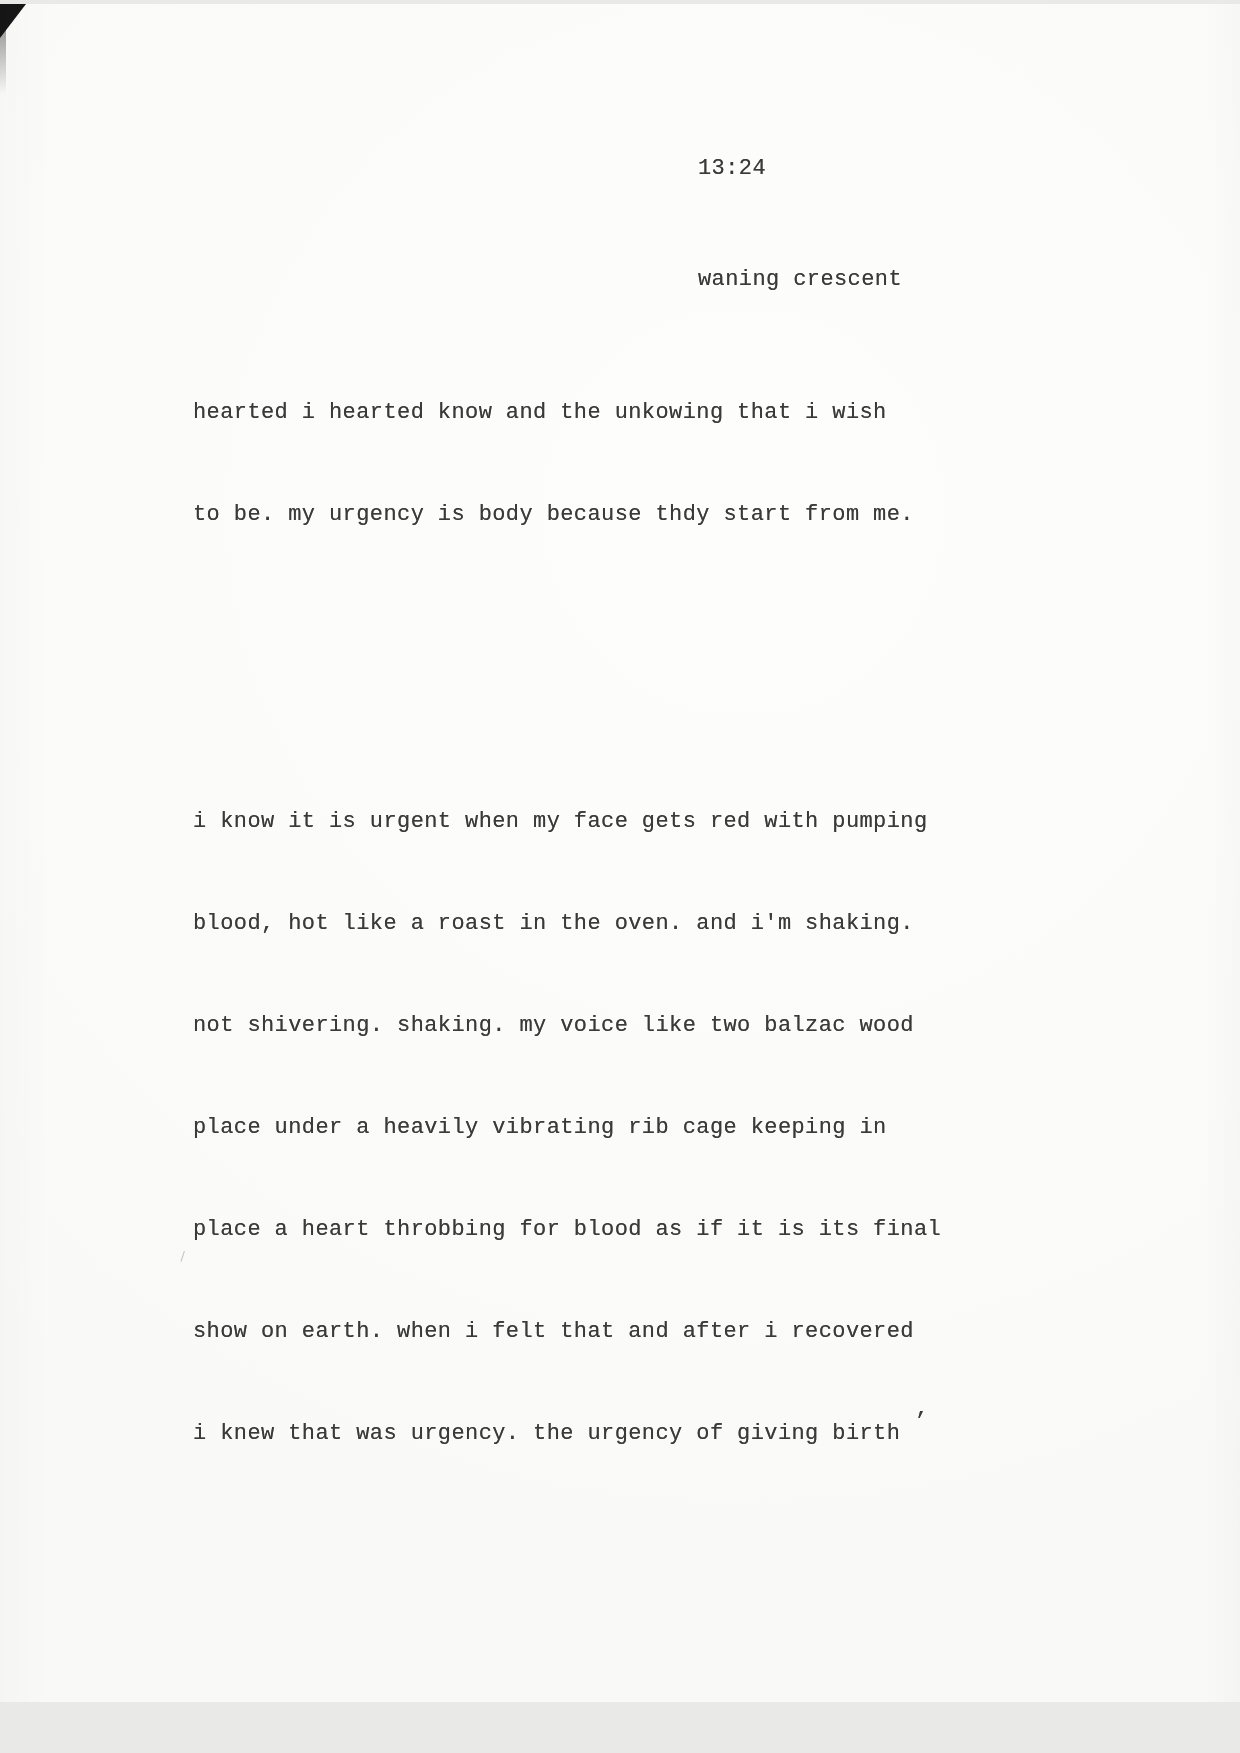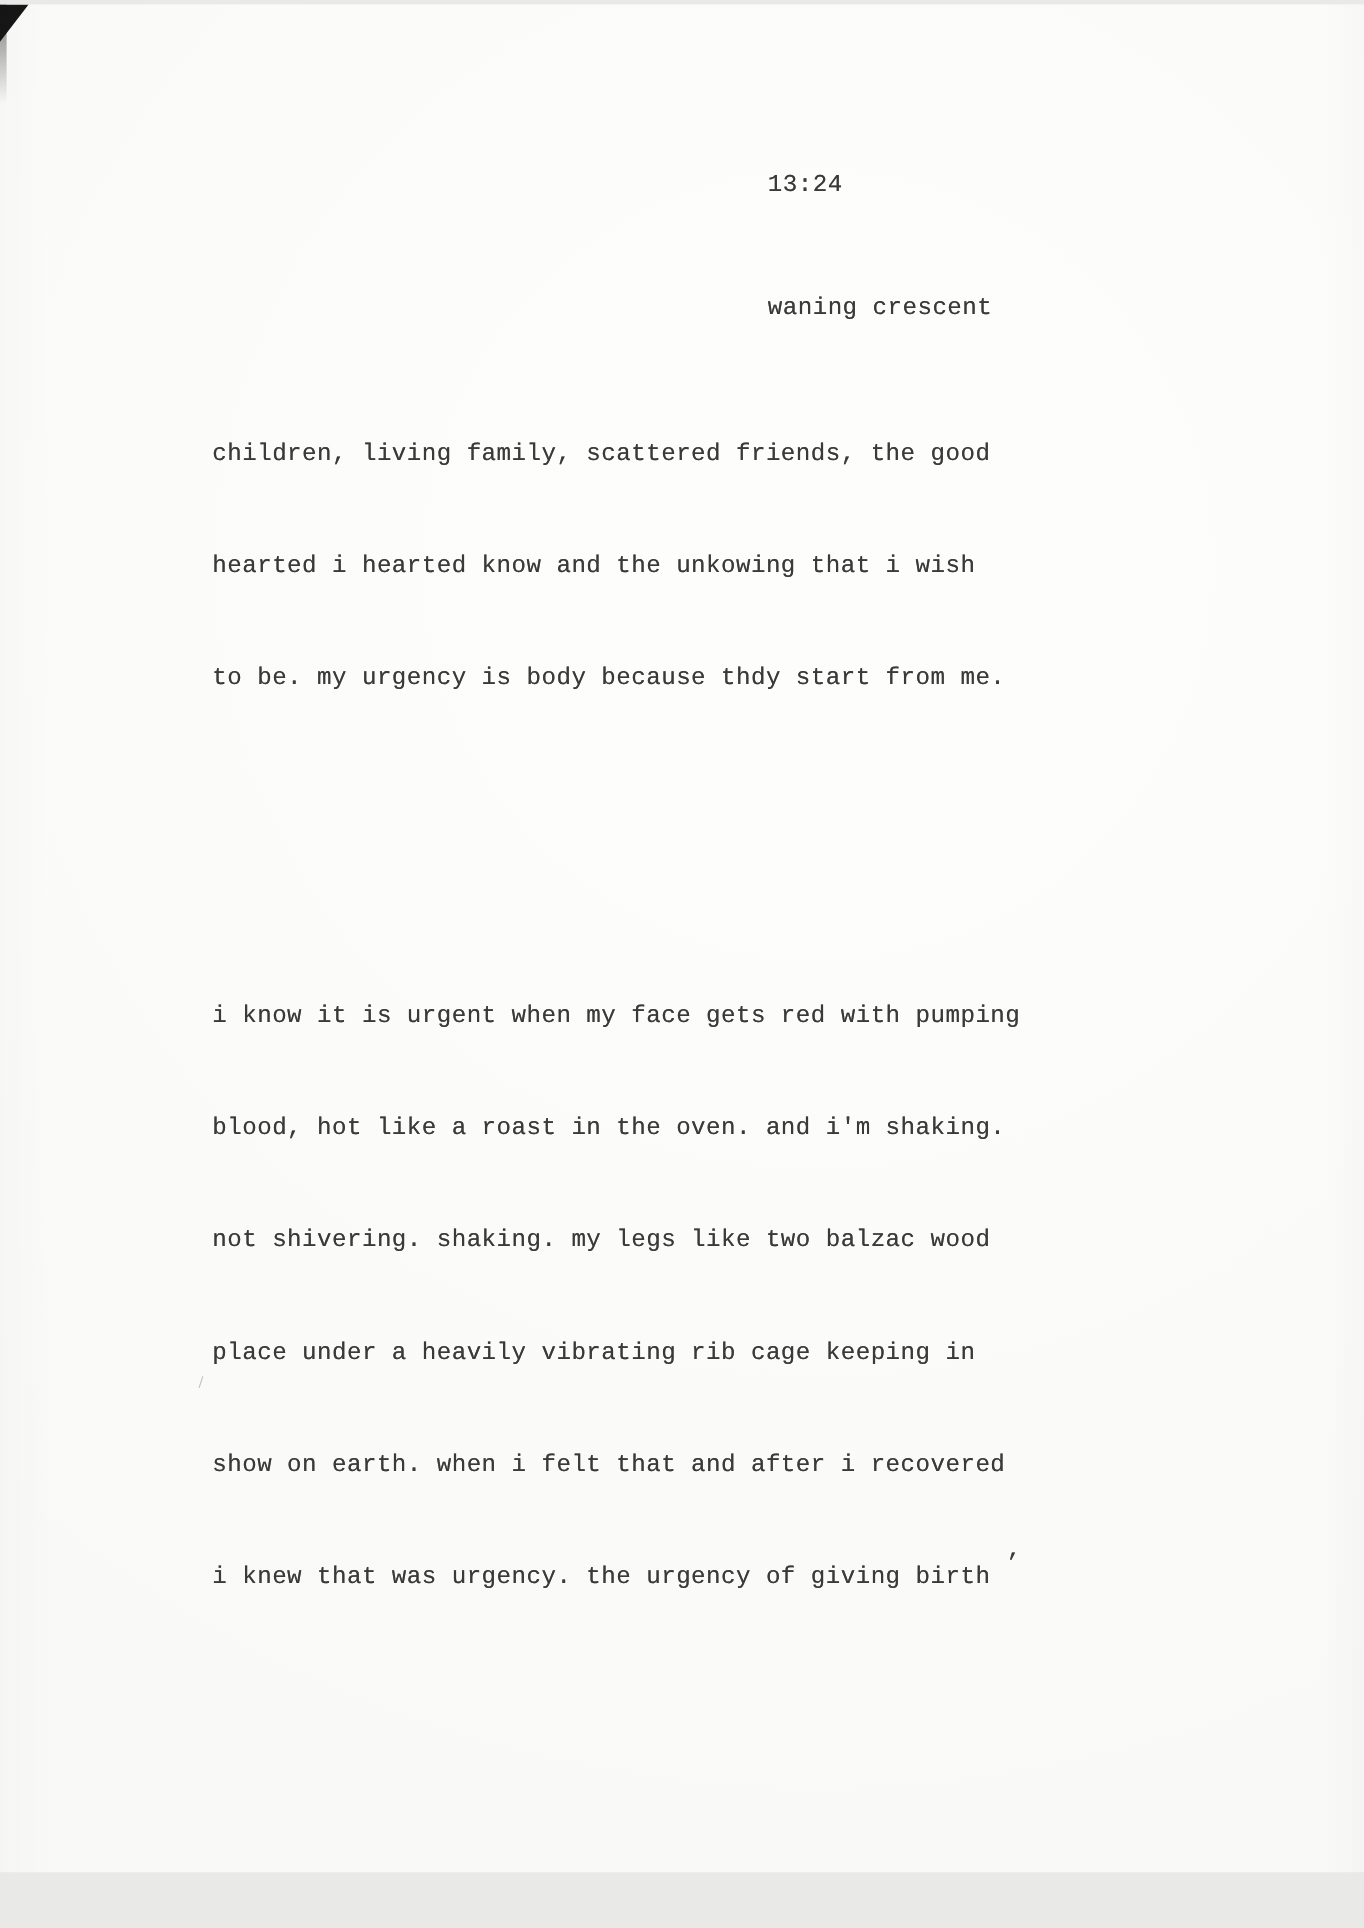--- a/index.html
+++ b/index.html
@@ -85,30 +85,30 @@
   <div class="scan-smudge"></div>
 
   <div class="header-block typed">
     <div class="line">13:24</div>
     <div class="line">waning crescent</div>
   </div>
 
   <div class="body-block typed">
 
     <div class="para">
-      <div class="line">children, living family, scattered friends, the good</div>
       <div class="line">hearted i hearted know and the unkowing that i wish</div>
       <div class="line">to be. my urgency is body because thdy start from me.</div>
     </div>
 
     <div class="para">
       <div class="line">i know it is urgent when my face gets red with pumping</div>
       <div class="line">blood, hot like a roast in the oven. and i'm shaking.</div>
-      <div class="line">not shivering. shaking. my legs like two balzac wood</div>
+      <div class="line">not shivering. shaking. my voice like two balzac wood</div>
       <div class="line">place under a heavily vibrating rib cage keeping in</div>
+      <div class="line">place a heart throbbing for blood as if it is its final</div>
       <div class="line">show on earth. when i felt that and after i recovered</div>
       <div class="line"><span>i knew that was urgency. the urgency of giving birth</span><span> </span><span class="raised">’</span></div>
     </div>
 
     
 
     
 
     
 

